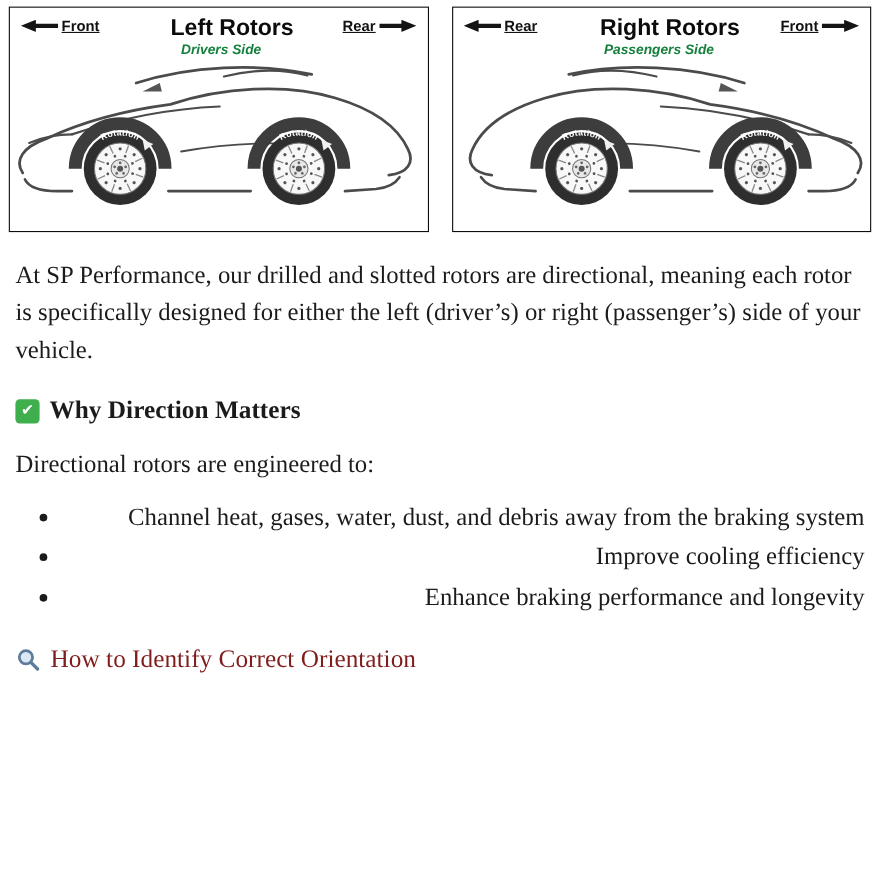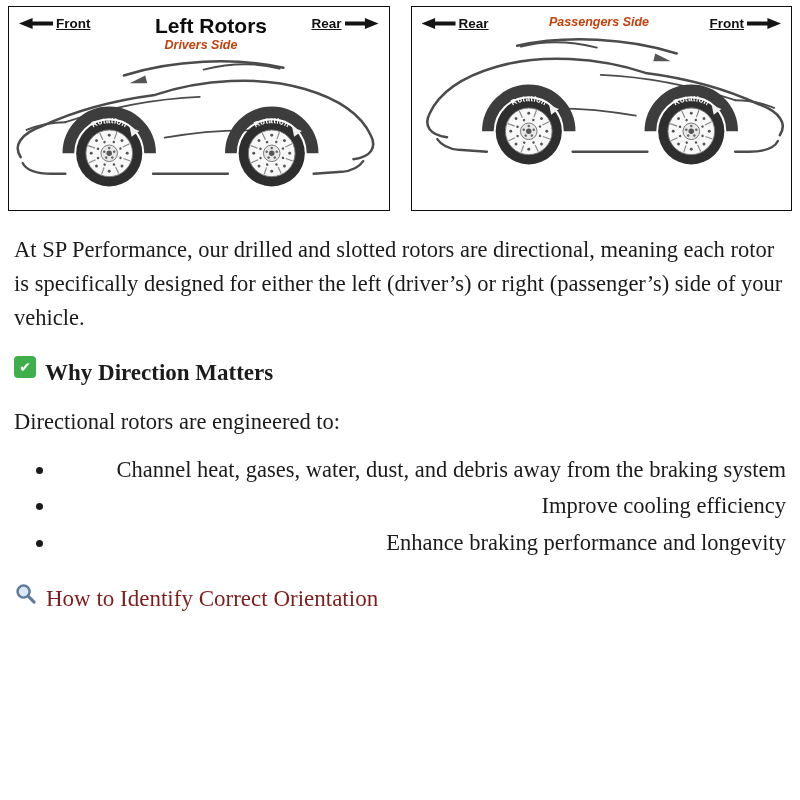--- a/index.html
+++ b/index.html
@@ -11,29 +11,29 @@
   .panel{flex:1;border:1.6px solid #0d0d0d;background:#fff;height:205px;box-sizing:border-box;}
   .panel-header{display:flex;justify-content:space-between;align-items:flex-start;
                 padding:7px 10px 0;font-family:"Liberation Sans", sans-serif;}
   .corner{display:flex;align-items:center;gap:3px;margin-top:2px;}
   .corner-text{font-weight:bold;font-size:13.5px;text-decoration:underline;color:#111;}
   .arr{display:inline-block;width:34px;height:11px;background:#141414;}
   .arr-left{clip-path:polygon(0 50%, 40% 0, 40% 32%, 100% 32%, 100% 68%, 40% 68%, 40% 100%);}
   .arr-right{clip-path:polygon(100% 50%, 60% 0, 60% 32%, 0 32%, 0 68%, 60% 68%, 60% 100%);}
   .titles{text-align:center;line-height:1.1;}
   .panel-title{font-weight:bold;font-size:21px;color:#0c0c0c;padding-left:20px;}
-  .panel-subtitle{font-weight:bold;font-style:italic;font-size:12.5px;color:#c2410c;margin-top:2px;}
+  .panel-subtitle{font-weight:bold;font-style:italic;font-size:12.5px;color:#15803d;margin-top:2px;}
   .car-svg{display:block;width:100%;height:150px;}
   .rot-text{font:bold 8px "Liberation Sans", sans-serif;fill:#ffffff;letter-spacing:.3px;}
   .car-stroke{stroke:#4b4b4b;fill:none;stroke-linecap:round;}
 
   
   .doc{padding:2px 14px 0;font-size:22.5px;line-height:1.5;}
   .doc p{margin:10px 0 14px;}
-  .sect{display:flex;align-items:flex-start;gap:9px;font-size:23px;margin:22px 0 14px;}
+  .sect{display:flex;align-items:center;gap:9px;font-size:23px;margin:22px 0 14px;}
   .sect.bold{font-weight:bold;}
   .sect.normal{font-weight:normal;color:#7f1d1d;}
   .check-icon{display:inline-flex;width:22px;height:22px;border-radius:4px;background:#3fae4d;
               align-items:center;justify-content:center;flex:0 0 auto;}
   .check-icon::after{content:"✔";color:#fff;font-size:14px;font-weight:bold;
                      font-family:"DejaVu Sans", sans-serif;}
   .mag-icon{display:inline-flex;flex:0 0 auto;}
   ul{margin:6px 0 14px;padding-left:42px;}
   li{margin:3px 0;padding-left:6px;text-align:right;}
 </style>
@@ -144,20 +144,21 @@
     </svg>
   </div>
 
   <div class="panel">
     <div class="panel-header">
       <div class="corner">
         <span class="arr arr-left"></span>
         <span class="corner-text">Rear</span>
       </div>
       <div class="titles">
+        <div class="panel-title">Right Rotors</div>
         <div class="panel-subtitle">Passengers Side</div>
       </div>
       <div class="corner">
         <span class="corner-text">Front</span>
         <span class="arr arr-right"></span>
       </div>
     </div>
     <svg class="car-svg" viewBox="0 0 390 152">
       <g transform="translate(390,0) scale(-1,1)">
           <use href="#carBodyG"></use>

